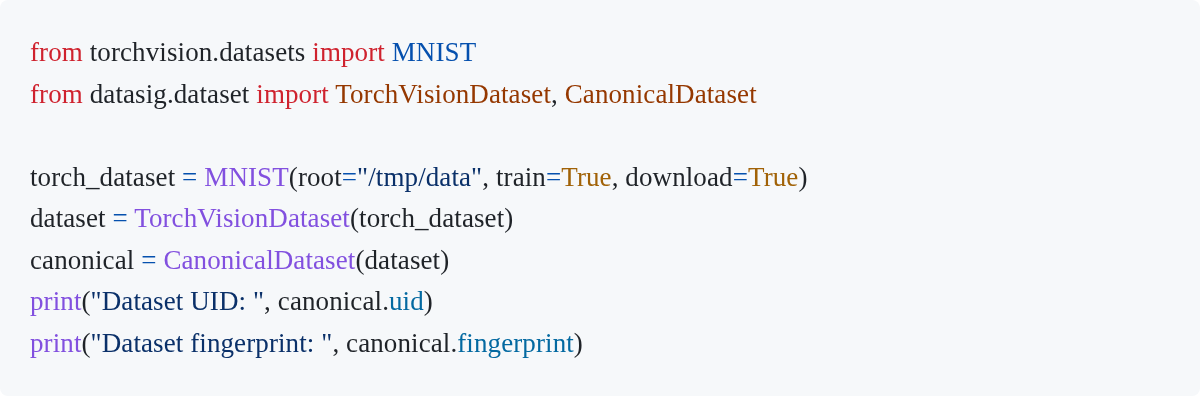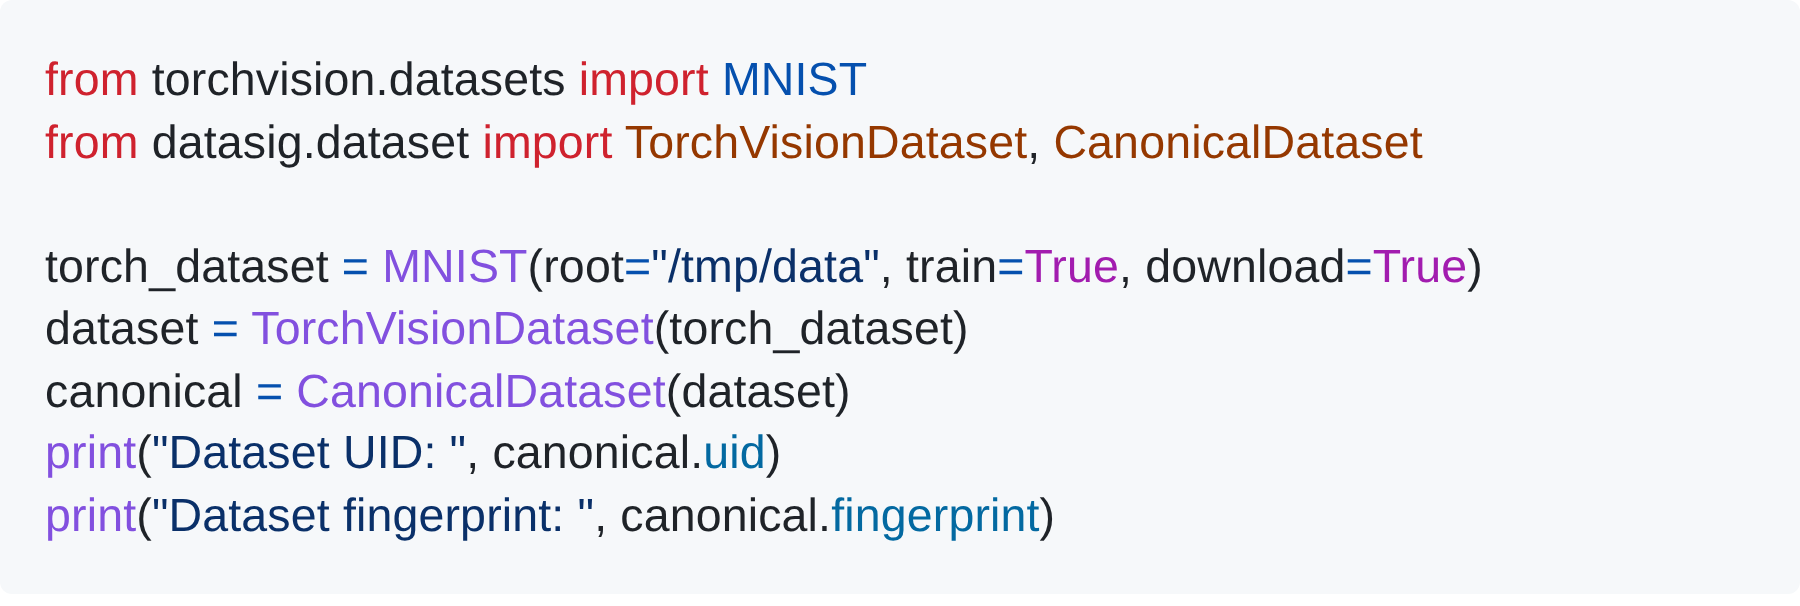--- a/index.html
+++ b/index.html
@@ -12,34 +12,34 @@
       position: absolute;
       left: 0; top: 0;
       width: 1200px; height: 396px;
       background: #f6f8fa;
       border-radius: 8px;
       box-sizing: border-box;
       padding: 32px 30px;
     }
     pre {
       margin: 0;
-      font-family: Liberation Sans, sans-serif;
-      font-size: 31px;
+      font-family: Liberation Serif, serif;
+      font-size: 27px;
       line-height: 41.5px;
       color: #1f2328;
       letter-spacing: 0.1px;
     }
     .line { display: block; height: 41.5px; white-space: pre; }
     .kw { color: #cf222e; }
     .imp { color: #0550ae; }
     .cls { color: #953800; }
     .fn { color: #8250df; }
     .str { color: #0a3069; }
     .op { color: #0550ae; }
-    .const { color: #a21caf; }
+    .const { color: #a16207; }
     .attr { color: #0369a1; }
     .txt { color: #1f2328; }
   </style>
 </head>
 <body>
 
 <div class="code-block">
   <pre><span class="line"><span class="kw">from</span><span class="txt"> torchvision.datasets </span><span class="kw">import</span><span class="txt"> </span><span class="imp">MNIST</span></span><span class="line"><span class="kw">from</span><span class="txt"> datasig.dataset </span><span class="kw">import</span><span class="txt"> </span><span class="cls">TorchVisionDataset</span><span class="txt">, </span><span class="cls">CanonicalDataset</span></span><span class="line"></span><span class="line"><span class="txt">torch_dataset </span><span class="op">=</span><span class="txt"> </span><span class="fn">MNIST</span><span class="txt">(root</span><span class="op">=</span><span class="str">"/tmp/data"</span><span class="txt">, train</span><span class="op">=</span><span class="const">True</span><span class="txt">, download</span><span class="op">=</span><span class="const">True</span><span class="txt">)</span></span><span class="line"><span class="txt">dataset </span><span class="op">=</span><span class="txt"> </span><span class="fn">TorchVisionDataset</span><span class="txt">(torch_dataset)</span></span><span class="line"><span class="txt">canonical </span><span class="op">=</span><span class="txt"> </span><span class="fn">CanonicalDataset</span><span class="txt">(dataset)</span></span><span class="line"><span class="fn">print</span><span class="txt">(</span><span class="str">"Dataset UID: "</span><span class="txt">, canonical.</span><span class="attr">uid</span><span class="txt">)</span></span><span class="line"><span class="fn">print</span><span class="txt">(</span><span class="str">"Dataset fingerprint: "</span><span class="txt">, canonical.</span><span class="attr">fingerprint</span><span class="txt">)</span></span></pre>
 </div>
 

